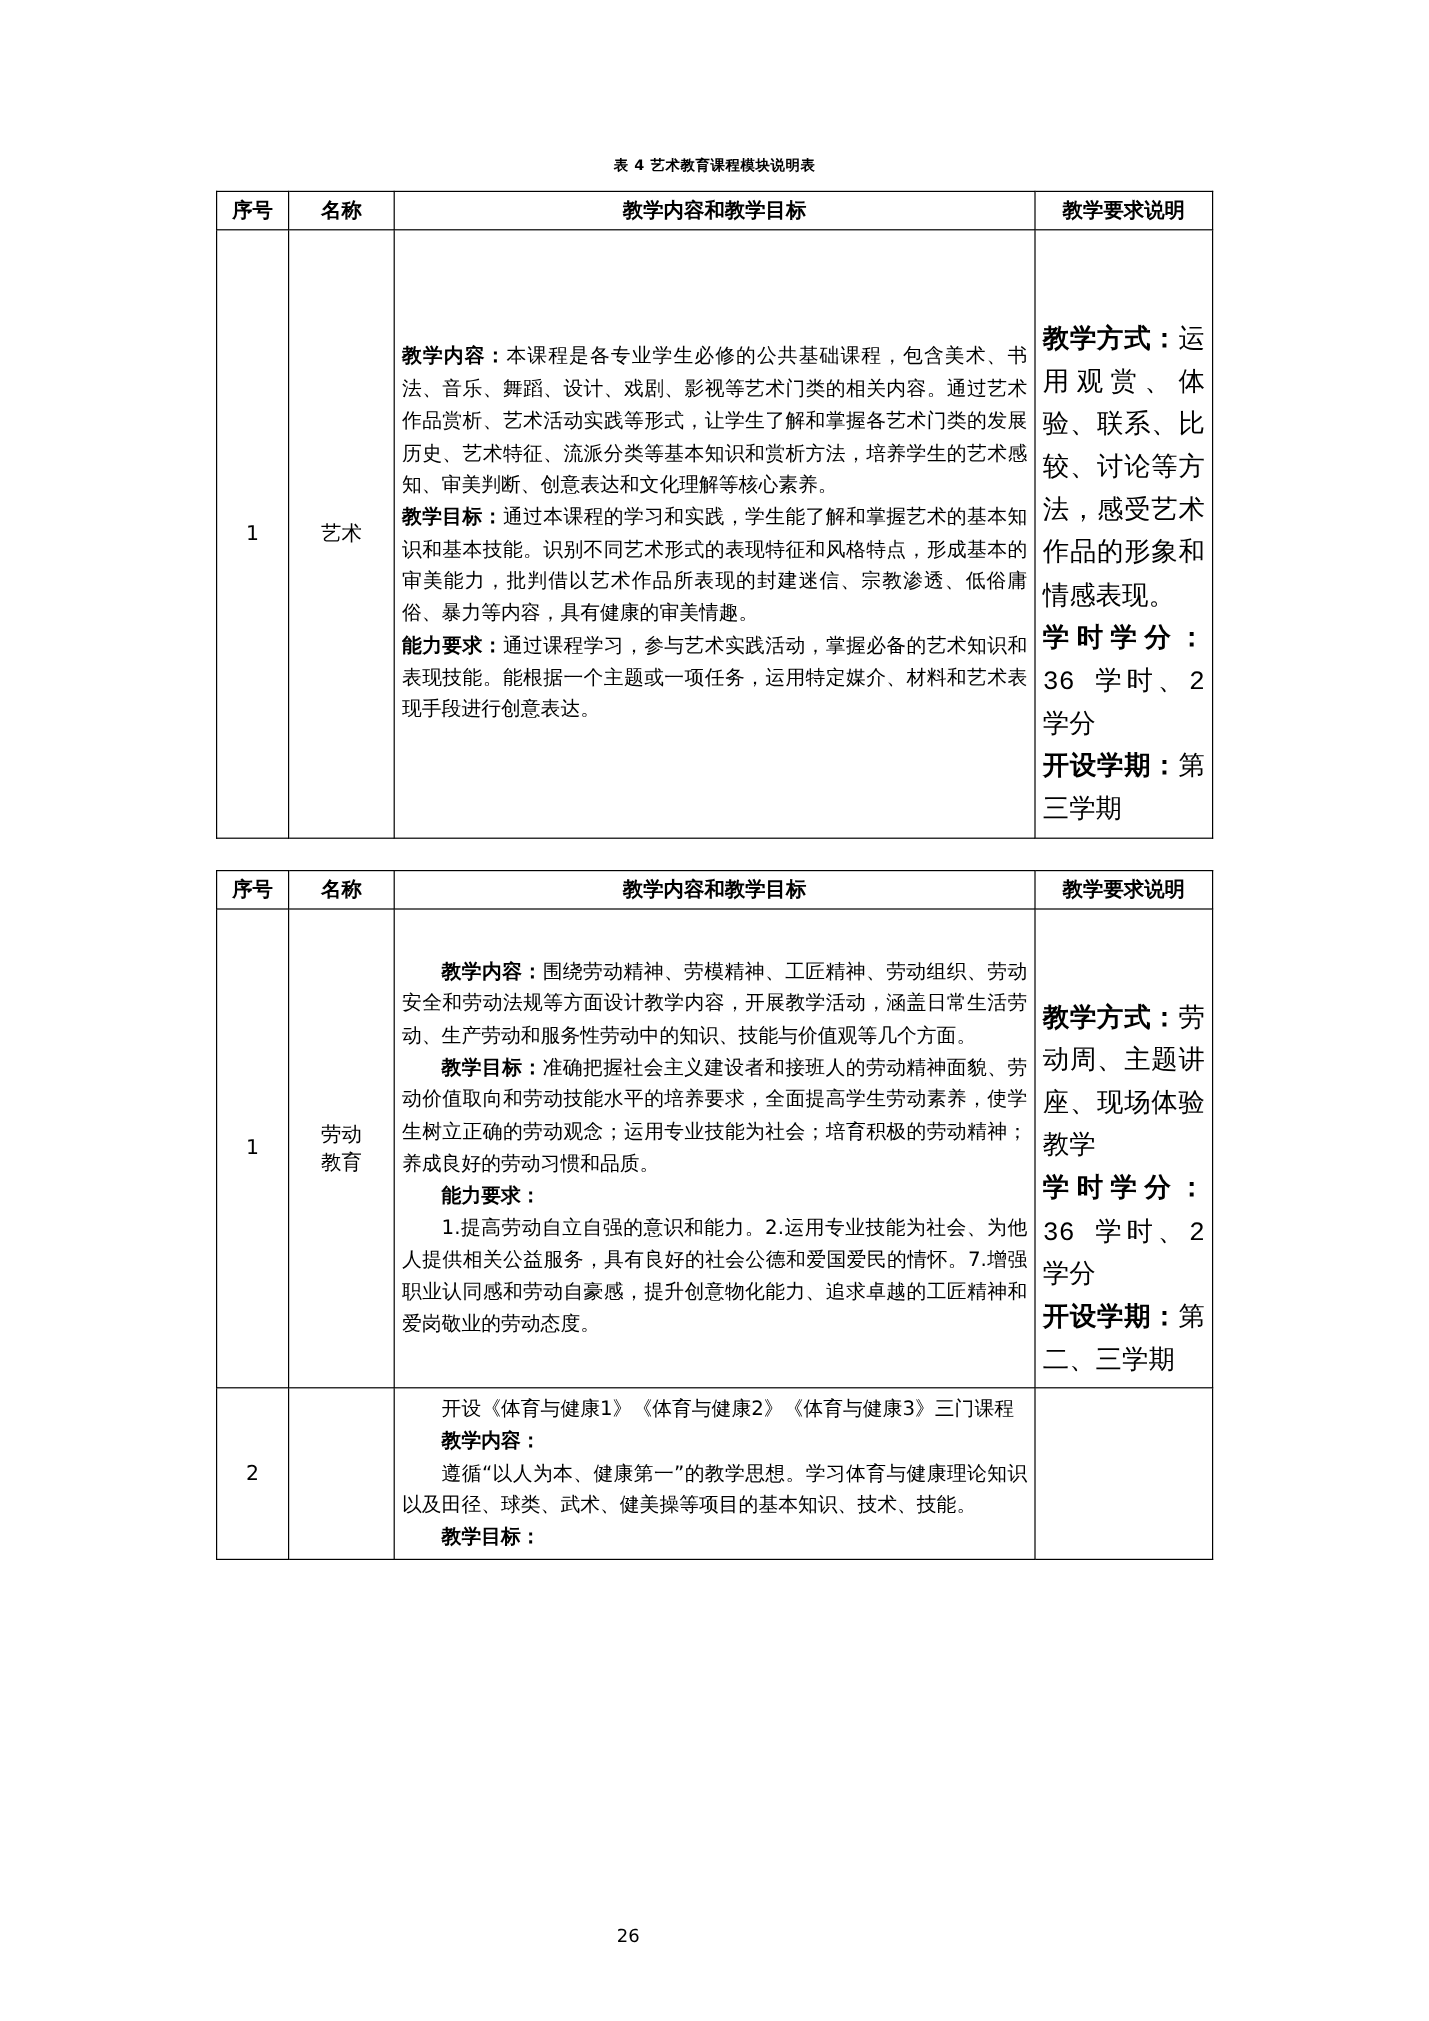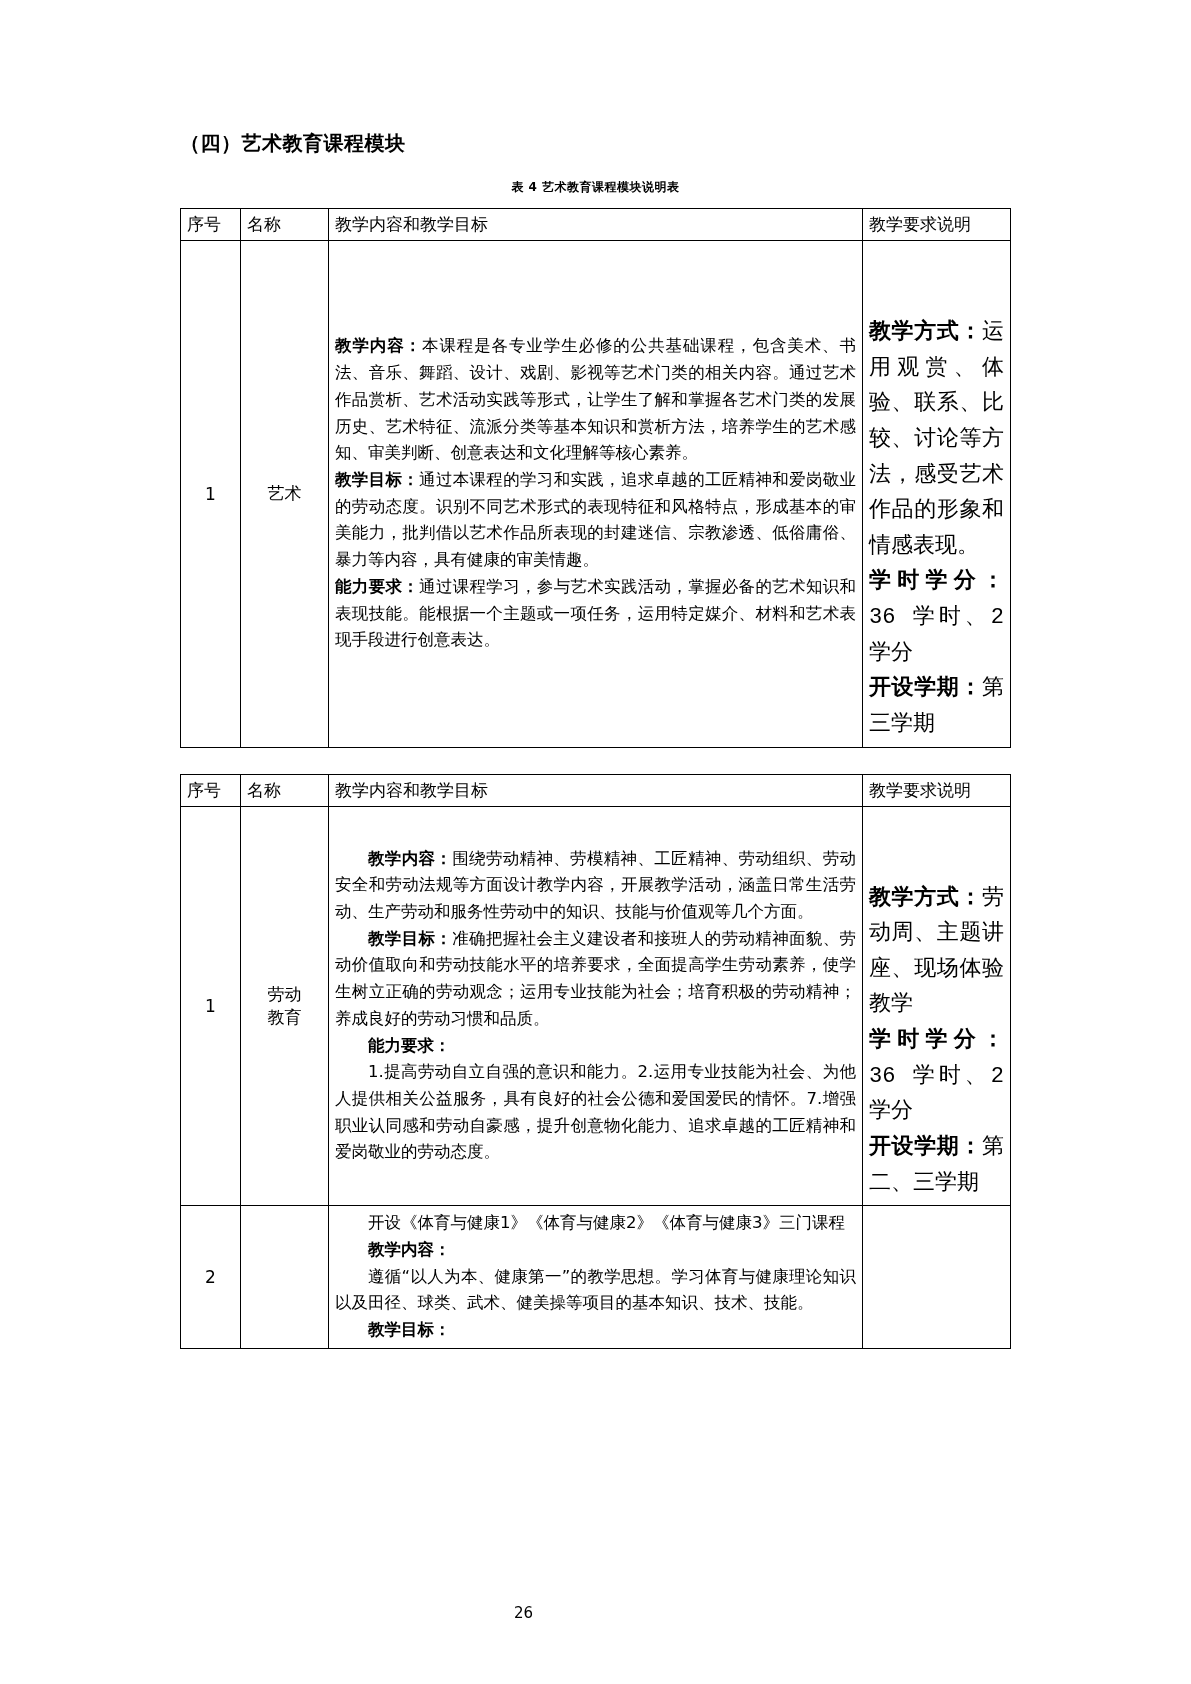--- a/index.html
+++ b/index.html
@@ -46,24 +46,24 @@
     border: 1px solid #000000;
     vertical-align: middle;
     padding: 4px 6px;
   }
   .col-no { width: 60px; }
   .col-name { width: 88px; }
   .col-main { width: auto; }
   .col-req { width: 148px; }
 
   thead th {
-    text-align: left;
+    text-align: center;
     font-family: "DejaVu Sans", "Liberation Sans", sans-serif;
     font-size: 17px;
-    font-weight: 400;
+    font-weight: 700;
     padding: 7px 4px;
   }
   td.cell-center {
     text-align: center;
     font-size: 17px;
     font-family: "DejaVu Sans", "Liberation Sans", sans-serif;
   }
   td.cell-body {
     font-size: 16.5px;
     line-height: 1.62;
@@ -100,21 +100,20 @@
     text-align: center;
     font-size: 15px;
     font-family: "DejaVu Sans", "Liberation Sans", sans-serif;
   }
 </style>
 </head>
 <body>
 
 <div class="page">
 
-  <h2 class="section-heading">（四）艺术教育课程模块</h2>
   <div class="table-caption">表 4  艺术教育课程模块说明表</div>
 
   <table class="doc-table">
     <colgroup>
       <col class="col-no">
         <col class="col-name">
         <col class="col-main">
         <col class="col-req">
     </colgroup>
     <thead>
@@ -124,21 +123,21 @@
         <th>教学内容和教学目标</th>
         <th>教学要求说明</th>
       </tr>
     </thead>
     <tbody>
       <tr>
         <td class="cell-center">1</td>
         <td class="cell-center">艺术</td>
         <td class="cell-body">
           <p class="para"><span class="lbl">教学内容：</span><span>本课程是各专业学生必修的公共基础课程，包含美术、书法、音乐、舞蹈、设计、戏剧、影视等艺术门类的相关内容。通过艺术作品赏析、艺术活动实践等形式，让学生了解和掌握各艺术门类的发展历史、艺术特征、流派分类等基本知识和赏析方法，培养学生的艺术感知、审美判断、创意表达和文化理解等核心素养。</span></p>
-          <p class="para"><span class="lbl">教学目标：</span><span>通过本课程的学习和实践，追求卓越的工匠精神和爱岗敬业的劳动态度。识别不同艺术形式的表现特征和风格特点，形成基本的审美能力，批判借以艺术作品所表现的封建迷信、宗教渗透、低俗庸俗、暴力等内容，具有健康的审美情趣。</span></p>
+          <p class="para"><span class="lbl">教学目标：</span><span>通过本课程的学习和实践，学生能了解和掌握艺术的基本知识和基本技能。识别不同艺术形式的表现特征和风格特点，形成基本的审美能力，批判借以艺术作品所表现的封建迷信、宗教渗透、低俗庸俗、暴力等内容，具有健康的审美情趣。</span></p>
           <p class="para"><span class="lbl">能力要求：</span><span>通过课程学习，参与艺术实践活动，掌握必备的艺术知识和表现技能。能根据一个主题或一项任务，运用特定媒介、材料和艺术表现手段进行创意表达。</span></p>
         </td>
         <td class="cell-req">
           <div class="req-spacer"></div>
           <p class="para req-block"><span class="lbl">教学方式：</span><span>运用观赏、体验、联系、比较、讨论等方法，感受艺术作品的形象和情感表现。</span></p>
           <p class="para req-block"><span class="lbl">学时学分：</span><span>36 学时、2 学分</span></p>
           <p class="para req-block"><span class="lbl">开设学期：</span><span>第三学期</span></p>
         </td>
       </tr>
     </tbody>

